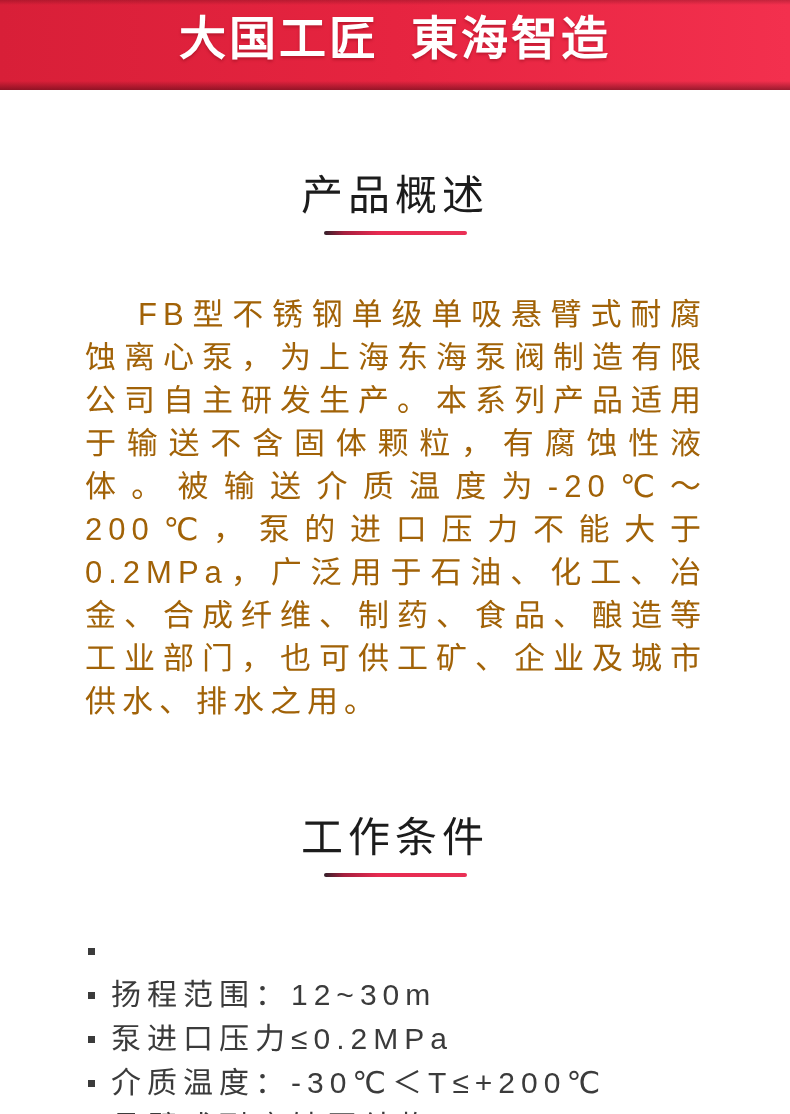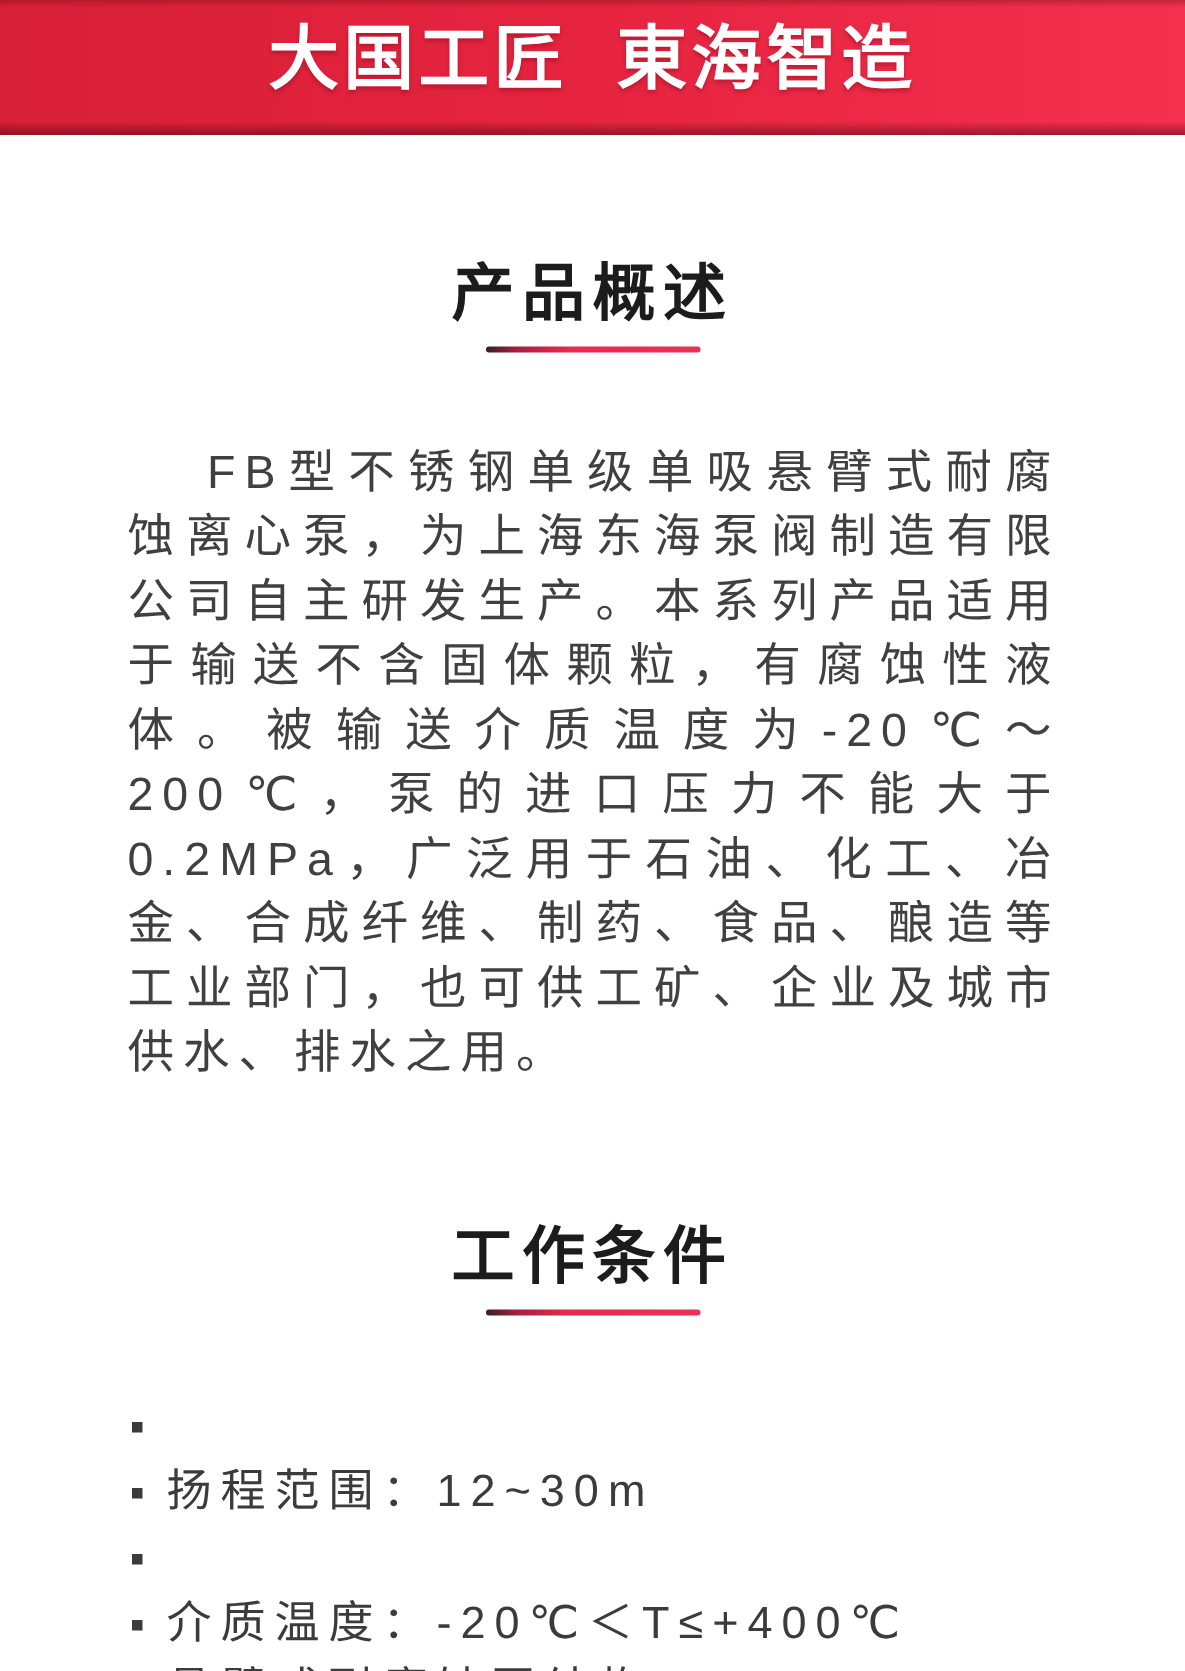--- a/index.html
+++ b/index.html
@@ -32,21 +32,21 @@
     word-spacing: 16px;
     white-space: nowrap;
     text-shadow: 0 2px 3px rgba(110,0,15,0.35);
   }
 
   
   .section-title {
     margin: 0;
     font-size: 42px;
     line-height: 42px;
-    font-weight: 700;
+    font-weight: 400;
     color: #1c1c1c;
     letter-spacing: 5px;
     text-align: center;
   }
   .overview .section-title  { margin-top: 85px; }
   .conditions .section-title { margin-top: 94px; }
 
   .title-underline {
     width: 143px;
     height: 4px;
@@ -55,21 +55,21 @@
     background: linear-gradient(90deg,
       #33202a 0%, #a51f3e 14%, #e62a50 38%, #ea3156 100%);
   }
 
   
   .paragraph {
     margin: 58px 83px 0 85px;
     font-size: 31px;
     line-height: 43px;
     letter-spacing: 6px;
-    color: #404040;
+    color: #a16207;
     text-align: justify;
     text-indent: 53px;
     font-weight: 400;
   }
 
   
   .conditions-list {
     list-style: none;
     margin: 52px 0 0 0;
     padding: 0 40px 0 88px;
@@ -112,23 +112,24 @@
   <ul class="conditions-list">
     <li class="condition-item">
       <span class="bullet"></span>
     </li>
     <li class="condition-item">
       <span class="bullet"></span>
       <span>扬程范围：12~30m</span>
     </li>
     <li class="condition-item">
       <span class="bullet"></span>
+      <span>泵进口压力≤0.2MPa</span>
     </li>
     <li class="condition-item">
       <span class="bullet"></span>
-      <span>介质温度：-20℃＜T≤+400℃</span>
+      <span>介质温度：-30℃＜T≤+200℃</span>
     </li>
     <li class="condition-item">
       <span class="bullet"></span>
       <span>悬臂式耐腐蚀泵结构</span>
     </li>
   </ul>
 </section>
 
 </body></html>

